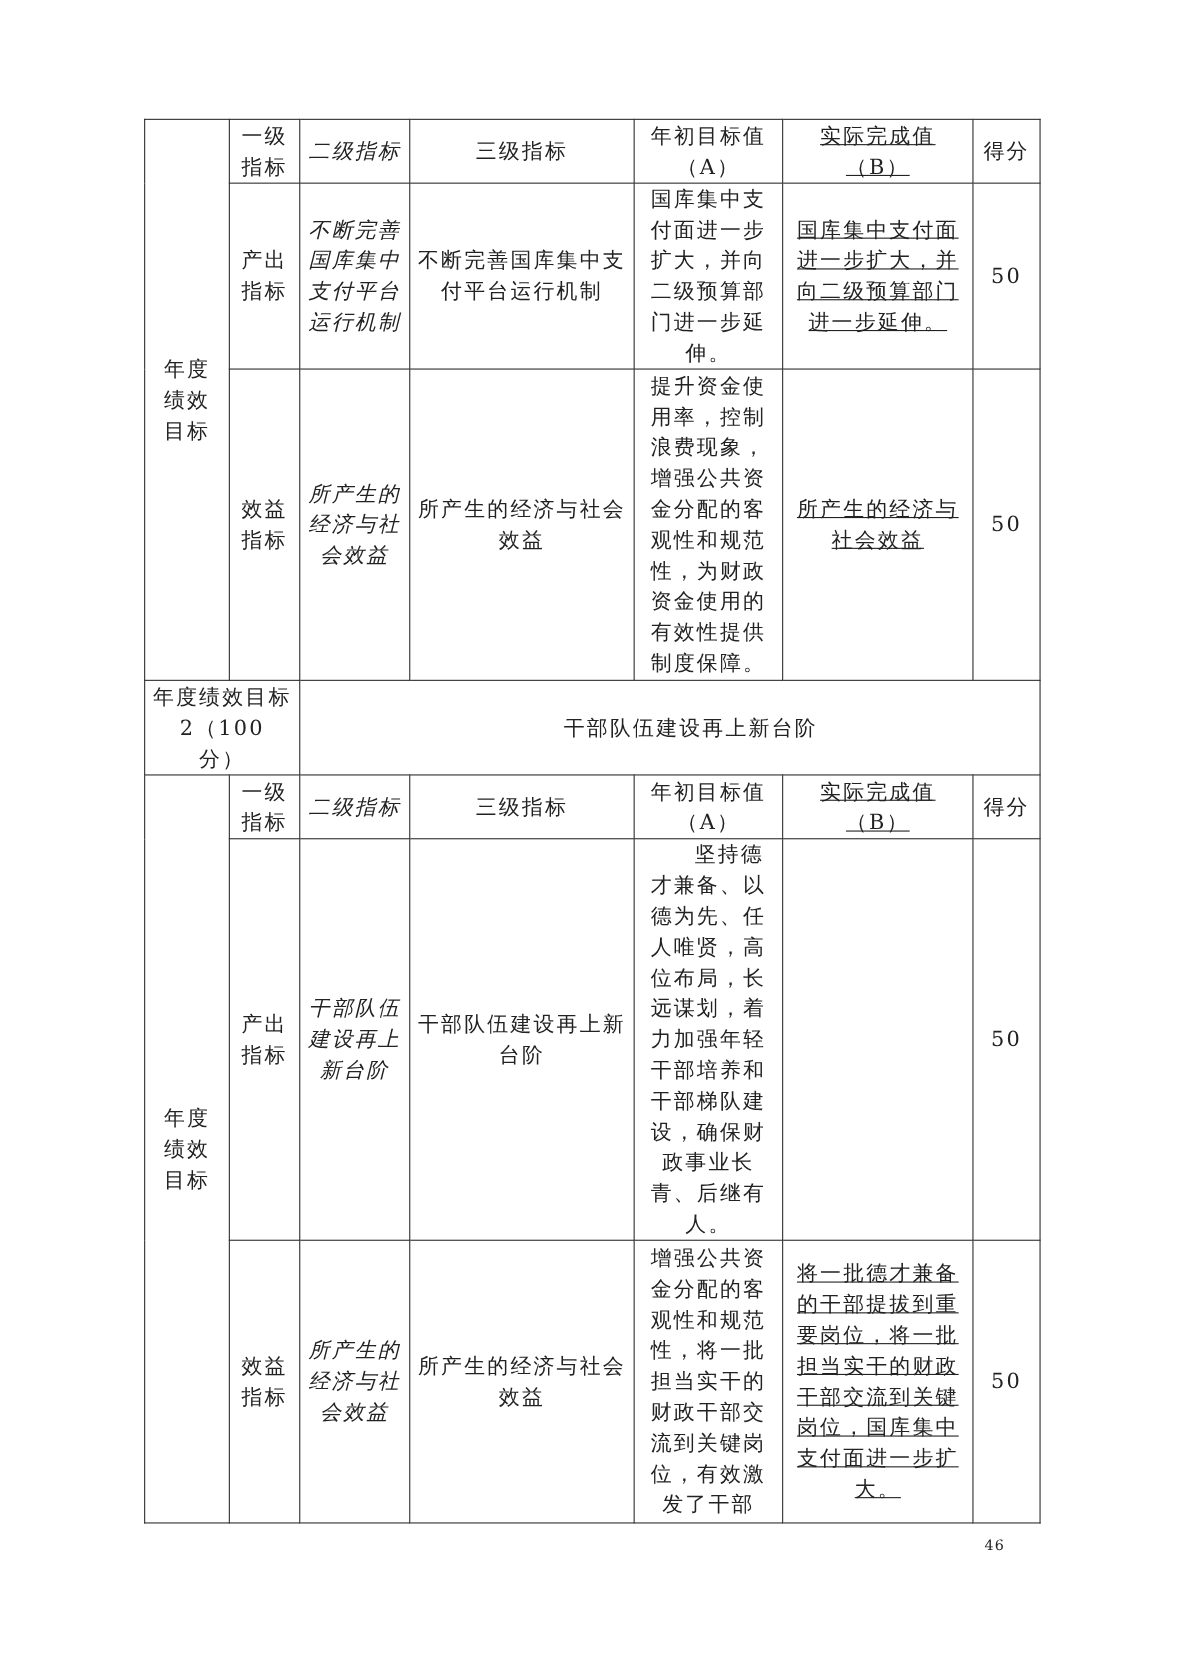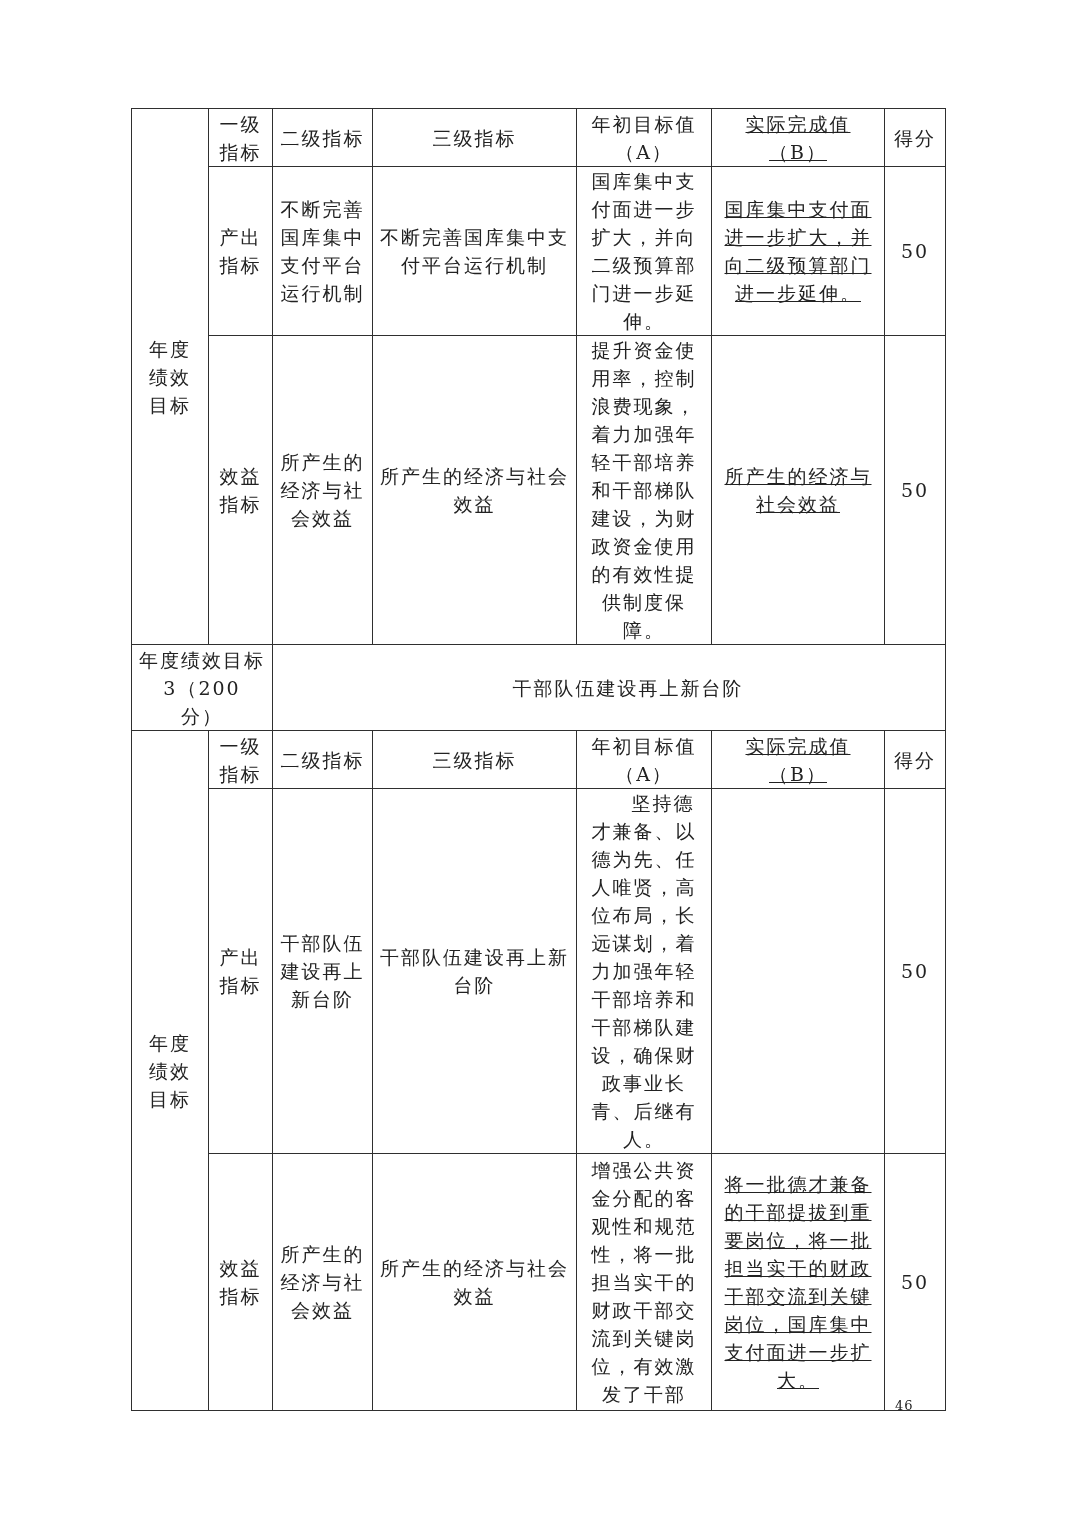--- a/index.html
+++ b/index.html
@@ -26,21 +26,21 @@
   tr.r-b1  { height:167px; }
   tr.r-c1  { height:283px; }
   tr.r-d   { height:86px; }
   tr.r-h2  { height:58px; }
   tr.r-f   { height:363px; }
   tr.r-g   { height:257px; }
 
   
   td.c-side  { padding:0 14px; }
   td.c-l1    { padding:0 9px; }
-  td.c-l2    { padding:0 12px; }
+  td.c-l2    { padding:0 12px;font-style:italic; }
   td.c-l3    { padding:0 10px; }
   td.c-a     { padding:0 7px; }
   td.c-b     { padding:0 7px;text-decoration:underline; }
   td.c-score { padding:0 6px; }
   td.h-score { padding:0 17px; }
 
   td.just   { text-align:justify; }
   td.indent { text-indent:2em; }
   td.goalv  { text-align:left; text-indent:2em; padding:0 8px; }
   td.goall  { padding:0 13px; }
@@ -91,27 +91,27 @@
         <td class="c-l3">不断完善国库集中支付平台运行机制</td>
         <td class="c-a just">国库集中支付面进一步扩大，并向二级预算部门进一步延伸。</td>
         <td class="c-b">国库集中支付面进一步扩大，并向二级预算部门进一步延伸。</td>
         <td class="c-score or">50</td>
       </tr>
 
       <tr class="r-c1">
         <td class="c-l1">效益指标</td>
         <td class="c-l2">所产生的经济与社会效益</td>
         <td class="c-l3">所产生的经济与社会效益</td>
-        <td class="c-a just">提升资金使用率，控制浪费现象，着力加强年轻干部培养和干部梯队建设，为财政资金使用的有效性提供制度保障。</td>
+        <td class="c-a just">提升资金使用率，控制浪费现象，增强公共资金分配的客观性和规范性，为财政资金使用的有效性提供制度保障。</td>
         <td class="c-b">所产生的经济与社会效益</td>
         <td class="c-score or">50</td>
       </tr>
 
       <tr class="r-d">
-        <td colspan="2" class="goall ol">年度绩效目标 3（200 分）</td>
+        <td colspan="2" class="goall ol">年度绩效目标 2（100 分）</td>
         <td colspan="5" class="goalv or">干部队伍建设再上新台阶</td>
       </tr>
 
       <tr class="r-h2">
         <td rowspan="3" class="c-side ol ob">年度绩效目标</td>
         <td class="c-l1">一级指标</td>
         <td class="c-l2">二级指标</td>
         <td class="c-l3">三级指标</td>
         <td class="c-a">年初目标值（A）</td>
         <td class="c-b">实际完成值（B）</td>

